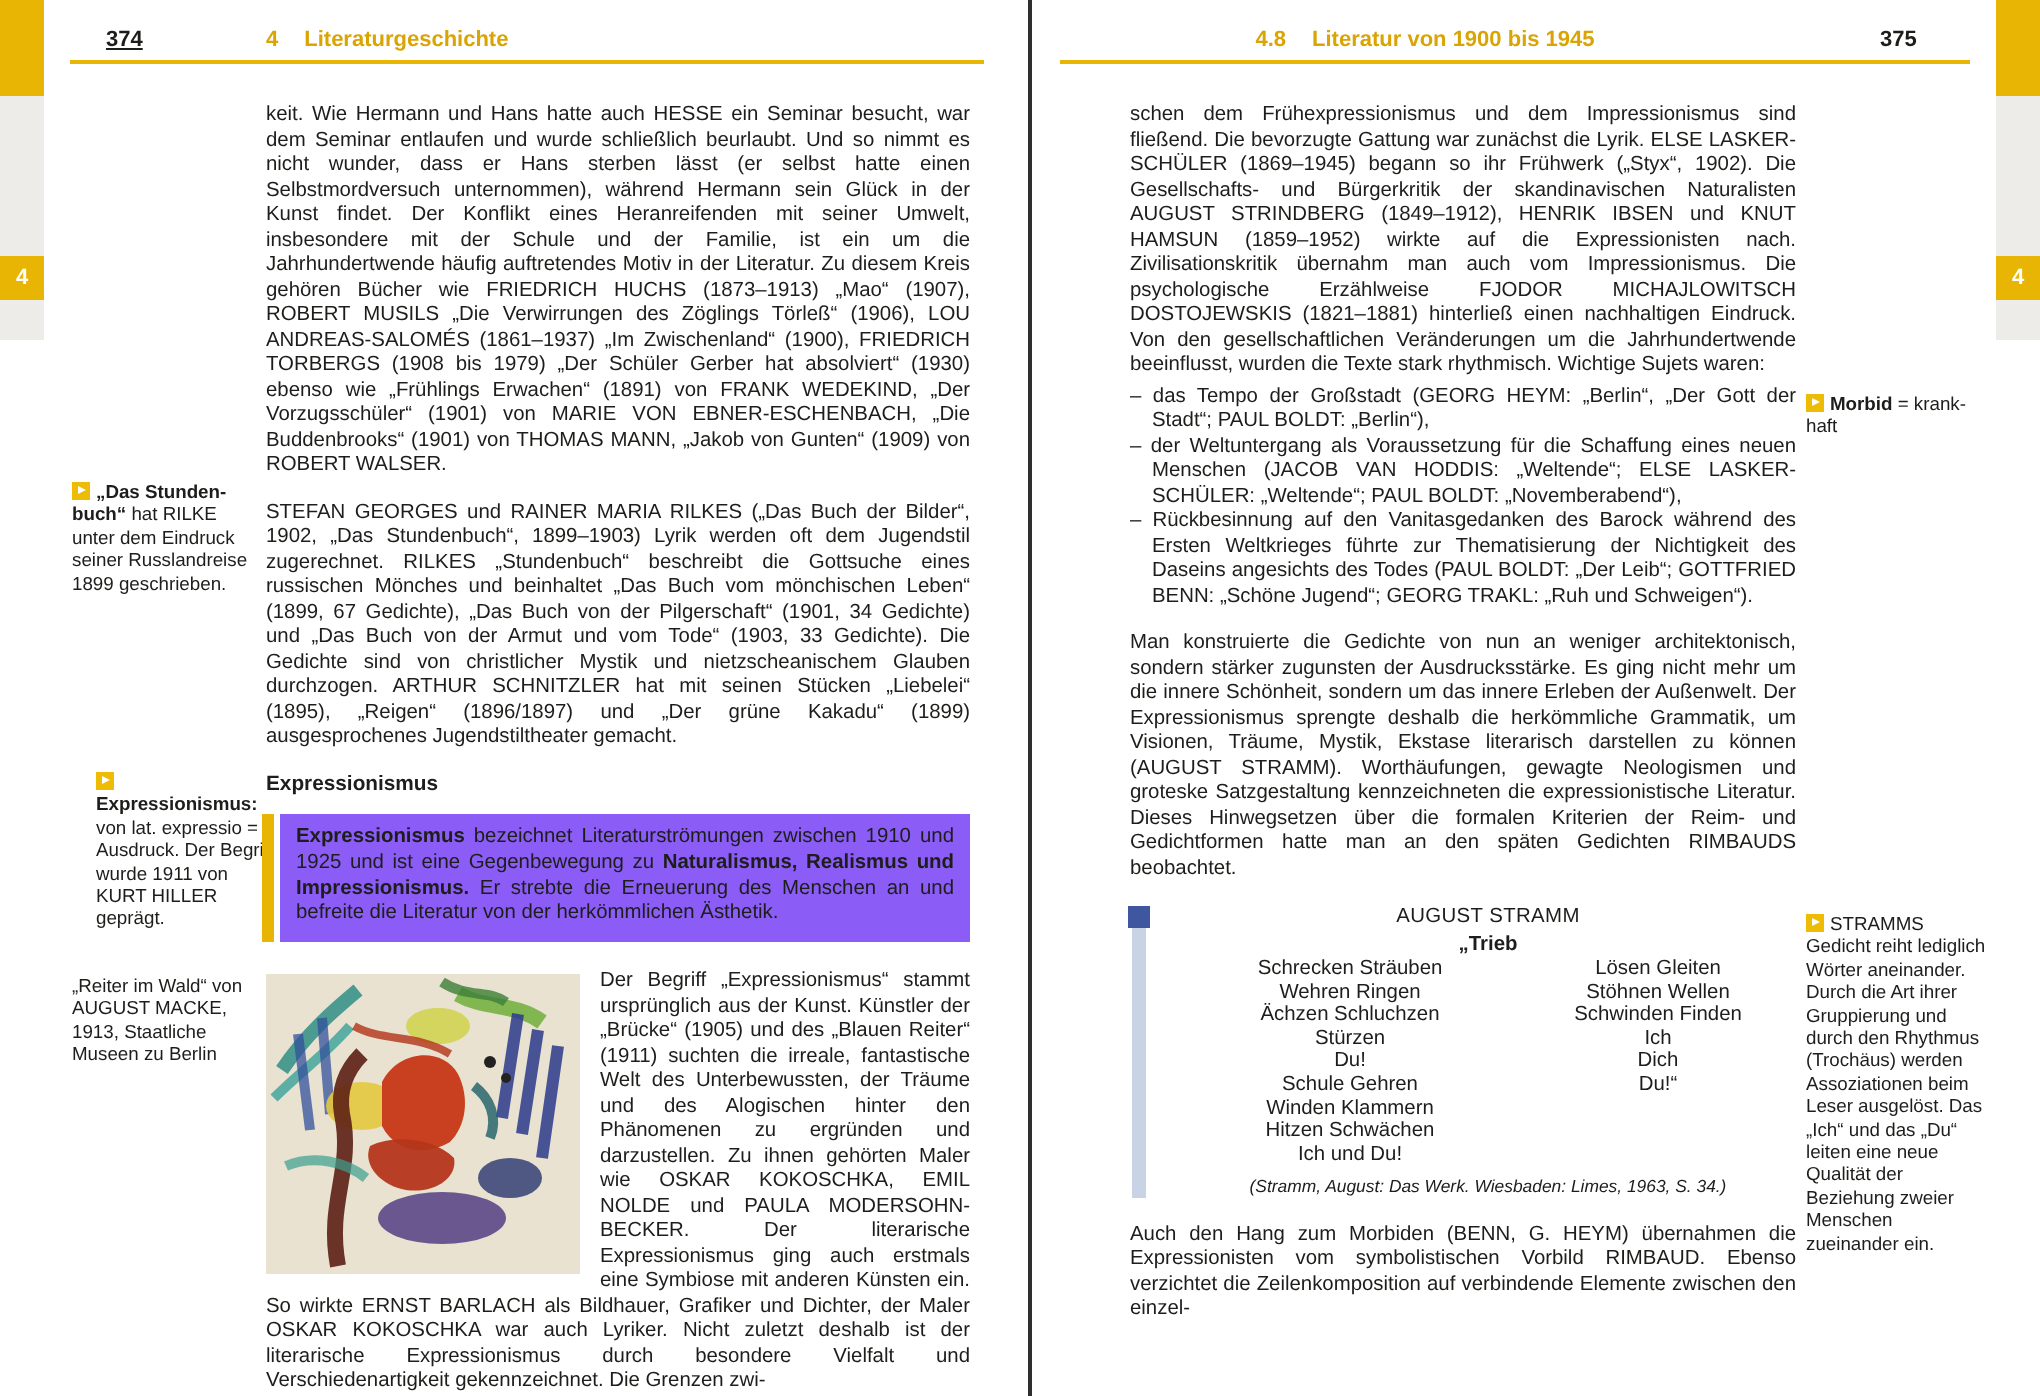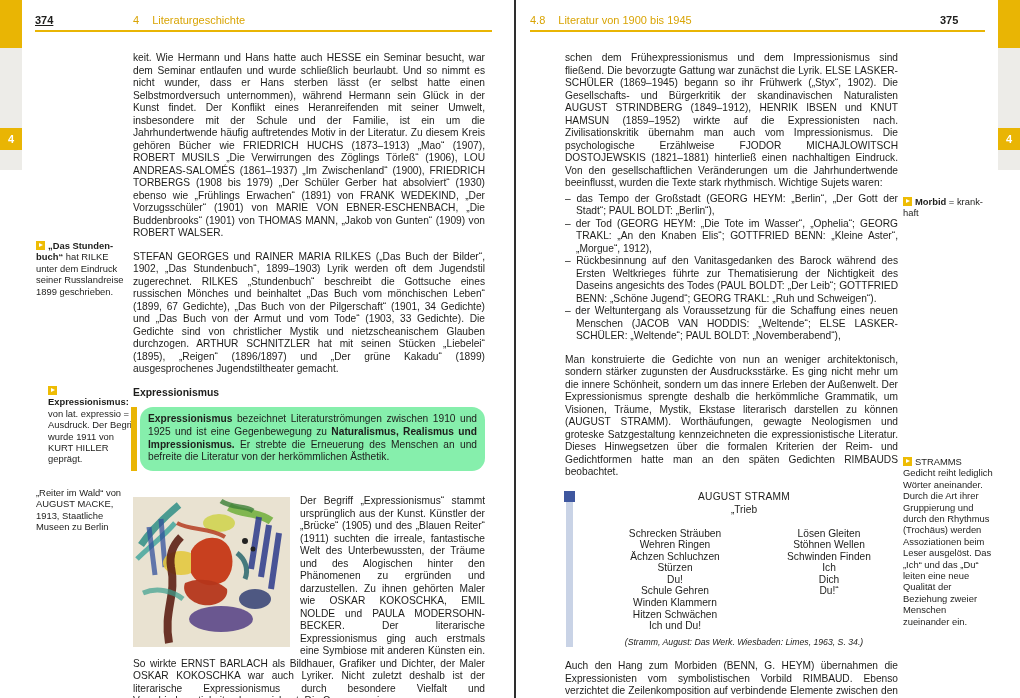--- a/index.html
+++ b/index.html
@@ -10,63 +10,63 @@
   }
   
   .corner{position:absolute;top:0;width:22px;height:48px;background:#e9b504;}
   .strip{position:absolute;top:48px;width:22px;height:122px;background:#edece8;}
   .edgetab{position:absolute;top:128px;width:22px;height:22px;background:#e9b504;
     color:#fff;font-weight:bold;font-size:11px;display:flex;align-items:center;justify-content:center;}
   
   .gutter{position:absolute;left:514px;top:0;width:2px;height:698px;background:#2e2e2e;}
   
   .pnum{position:absolute;top:14px;font-size:11px;font-weight:bold;color:#1d1d1b;}
-  .chap{position:absolute;top:14px;font-size:11px;font-weight:normal;color:#d9a404;}
+  .chap{position:absolute;top:14px;font-size:11px;font-weight:bold;color:#d9a404;}
   .chap .sp{display:inline-block;width:13px;}
   .hrule{position:absolute;top:30px;height:2px;background:#e9b504;}
   
   .col{position:absolute;font-size:10.2px;line-height:12.5px;text-align:justify;}
   .col p{margin:0 0 11px;}
   h3.shead{font-size:10.4px;font-weight:bold;margin:1px 0 8px;text-align:left;}
   
-  .defbox{position:relative;background:#86efac;margin:0 0 24px 7px;padding:6px 8px 7px;line-height:12.8px;border-radius:13px;}
+  .defbox{position:relative;background:#8b5cf6;margin:0 0 14px 7px;padding:6px 8px 7px;line-height:12.8px;}
   .defbox::before{content:"";position:absolute;left:-9px;top:0;width:6px;height:100%;background:#e9b504;}
   .b{font-weight:bold;}
   
   .painting{float:left;width:157px;height:150px;margin:2px 10px 1px 0;}
   .painting svg{display:block;width:157px;height:150px;}
   
   .li{padding-left:11px;text-indent:-11px;margin:0;}
   .list{margin:0 0 11px;}
   
   .poemblock{position:relative;margin:12px 0 12px;padding-left:25px;text-align:center;}
   .poembar{position:absolute;left:1px;top:1px;bottom:1px;width:7px;background:#c9d3e6;}
   .poemsq{position:absolute;left:-1px;top:0;width:11px;height:11px;background:#3f579f;}
   .poemauthor{font-size:10.2px;letter-spacing:.2px;margin-bottom:1px;}
-  .poemtitle{font-size:10.2px;font-weight:normal;margin-bottom:11px;}
+  .poemtitle{font-size:10.2px;font-weight:bold;}
   .poemcols{display:flex;}
   .poemcol{width:160px;}
   .poemcol div{font-size:10.2px;line-height:11.6px;margin-left:16px;}
   .citation{font-size:8.7px;margin-top:4px;font-style:italic;}
   
   .note{position:absolute;width:90px;font-size:9.4px;line-height:11.4px;text-align:left;}
   .note .lead{font-weight:bold;}
   .note-icon{display:inline-block;width:9px;height:9px;background:#eebc04;position:relative;
     margin-right:3px;vertical-align:-1px;}
   .note-icon::after{content:"";position:absolute;left:3px;top:2px;
     border-left:4px solid #fff;border-top:2.5px solid transparent;border-bottom:2.5px solid transparent;}
 </style>
 </head>
 <body>
 
 <div class="corner" style="left:0;"></div>
 <div class="strip" style="left:0;"></div>
 <div class="edgetab" style="left:0;">4</div>
 
-<div class="pnum" style="left:35px;text-decoration:underline;">374</div>
+<div class="pnum" style="left:53px;text-decoration:underline;">374</div>
 <div class="chap" style="left:133px;">
   <span>4</span><span class="sp"></span><span>Literaturgeschichte</span>
 </div>
 <div class="hrule" style="left:35px;width:457px;"></div>
 
 <div class="note" style="left:36px;top:240px;">
   <span class="note-icon"></span><span class="lead">„Das Stunden­buch“</span><span> hat RILKE unter dem Eindruck seiner Russlandreise 1899 geschrieben.</span>
 </div>
 <div class="note" style="left:48px;top:385px;">
   <span class="note-icon"></span><span class="lead">Expressionismus:</span><span> von lat. expressio = Ausdruck. Der Begriff wurde 1911 von KURT HILLER geprägt.</span>
@@ -109,40 +109,39 @@
     <p style="margin:0;">Der Begriff „Expressionismus“ stammt ursprünglich aus der Kunst. Künstler der „Brücke“ (1905) und des „Blauen Reiter“ (1911) suchten die irreale, fantastische Welt des Unterbewussten, der Träume und des Alogischen hinter den Phänomenen zu ergründen und darzustellen. Zu ihnen gehörten Maler wie OSKAR KOKOSCHKA, EMIL NOLDE und PAULA MODERSOHN-BECKER. Der literarische Expressionismus ging auch erstmals eine Symbiose mit anderen Künsten ein. So wirkte ERNST BARLACH als Bildhauer, Grafiker und Dichter, der Maler OSKAR KOKOSCHKA war auch Lyriker. Nicht zuletzt deshalb ist der literarische Expressionismus durch besondere Vielfalt und Verschiedenartigkeit gekennzeichnet. Die Grenzen zwi-</p>
   </div>
 </div>
 
 <div class="gutter"></div>
 
 <div class="corner" style="right:0;"></div>
 <div class="strip" style="right:0;"></div>
 <div class="edgetab" style="right:0;">4</div>
 
-<div class="chap" style="left:530px;width:365px;text-align:left;">
+<div class="chap" style="left:530px;width:365px;text-align:center;">
   <span>4.8</span><span class="sp"></span><span>Literatur von 1900 bis 1945</span>
 </div>
 <div class="pnum" style="left:940px;width:45px;text-align:left;">375</div>
 <div class="hrule" style="left:530px;width:455px;"></div>
 
 <div class="note" style="left:903px;top:196px;">
   <span class="note-icon"></span><span class="lead">Morbid</span><span> = krank­haft</span>
 </div>
 <div class="note" style="left:903px;top:456px;">
   <span class="note-icon"></span><span>STRAMMS Gedicht reiht lediglich Wörter aneinander. Durch die Art ihrer Gruppierung und durch den Rhythmus (Trochäus) werden Assoziationen beim Leser ausgelöst. Das „Ich“ und das „Du“ leiten eine neue Qualität der Beziehung zweier Menschen zueinander ein.</span>
 </div>
 
 <div class="col" style="left:565px;top:52px;width:333px;">
   <p style="margin-bottom:3px;">schen dem Frühexpressionismus und dem Impressionismus sind fließend. Die bevorzugte Gattung war zunächst die Lyrik. ELSE LASKER-SCHÜLER (1869–1945) begann so ihr Frühwerk („Styx“, 1902). Die Gesellschafts- und Bürgerkritik der skandinavischen Naturalisten AUGUST STRINDBERG (1849–1912), HENRIK IBSEN und KNUT HAMSUN (1859–1952) wirkte auf die Expressionisten nach. Zivilisationskritik übernahm man auch vom Impressionismus. Die psychologische Erzählweise FJODOR MICHAJLOWITSCH DOSTOJEWSKIS (1821–1881) hinterließ einen nachhaltigen Eindruck. Von den gesellschaftlichen Veränderungen um die Jahrhundertwende beeinflusst, wurden die Texte stark rhythmisch. Wichtige Sujets waren:</p>
   <div class="list">
     <div class="li">– das Tempo der Großstadt (GEORG HEYM: „Berlin“, „Der Gott der Stadt“; PAUL BOLDT: „Berlin“),</div>
-    <div class="li">– der Tod (GEORG HEYM: „Die Tote im Wasser“, „Ophelia“; GEORG TRAKL: „An den Knaben Elis“; GOTTFRIED BENN: „Kleine Aster“, „Morgue“, 1912),</div>
+    <div class="li">– der Weltuntergang als Voraussetzung für die Schaffung eines neuen Menschen (JACOB VAN HODDIS: „Weltende“; ELSE LASKER-SCHÜLER: „Weltende“; PAUL BOLDT: „Novemberabend“),</div>
     <div class="li">– Rückbesinnung auf den Vanitasgedanken des Barock während des Ersten Weltkrieges führte zur Thematisierung der Nichtigkeit des Daseins angesichts des Todes (PAUL BOLDT: „Der Leib“; GOTTFRIED BENN: „Schöne Jugend“; GEORG TRAKL: „Ruh und Schweigen“).</div>
-    <div class="li">– der Weltuntergang als Voraussetzung für die Schaffung eines neuen Menschen (JACOB VAN HODDIS: „Weltende“; ELSE LASKER-SCHÜLER: „Weltende“; PAUL BOLDT: „Novemberabend“),</div>
   </div>
   <p>Man konstruierte die Gedichte von nun an weniger architektonisch, sondern stärker zugunsten der Ausdrucksstärke. Es ging nicht mehr um die innere Schönheit, sondern um das innere Erleben der Außenwelt. Der Expressionismus sprengte deshalb die herkömmliche Grammatik, um Visionen, Träume, Mystik, Ekstase literarisch darstellen zu können (AUGUST STRAMM). Worthäufungen, gewagte Neologismen und groteske Satzgestaltung kennzeichneten die expressionistische Literatur. Dieses Hinwegsetzen über die formalen Kriterien der Reim- und Gedichtformen hatte man an den späten Gedichten RIMBAUDS beobachtet.</p>
   <div class="poemblock">
     <div class="poembar"></div>
     <div class="poemsq"></div>
     <div class="poemauthor">AUGUST STRAMM</div>
     <div class="poemtitle">„Trieb</div>
     <div class="poemcols">
       <div class="poemcol">
         <div>Schrecken Sträuben</div>

